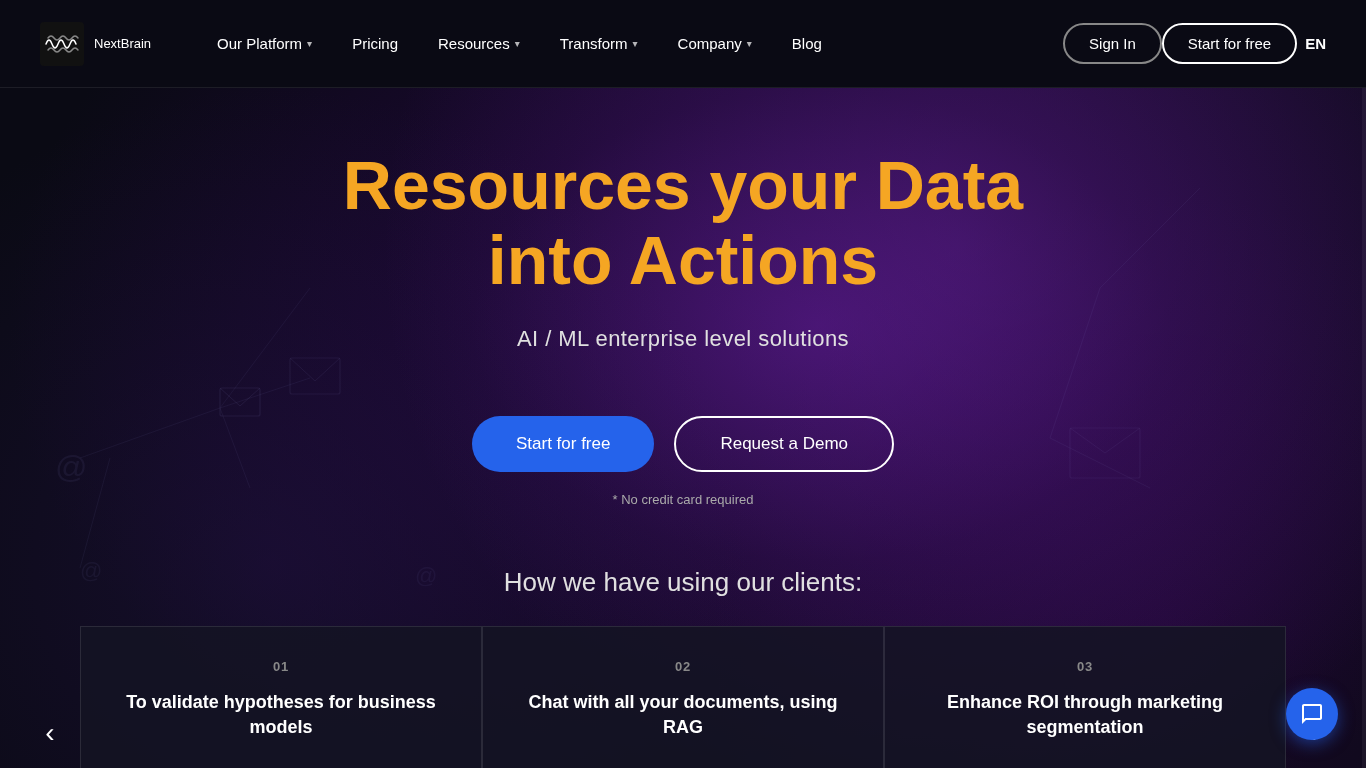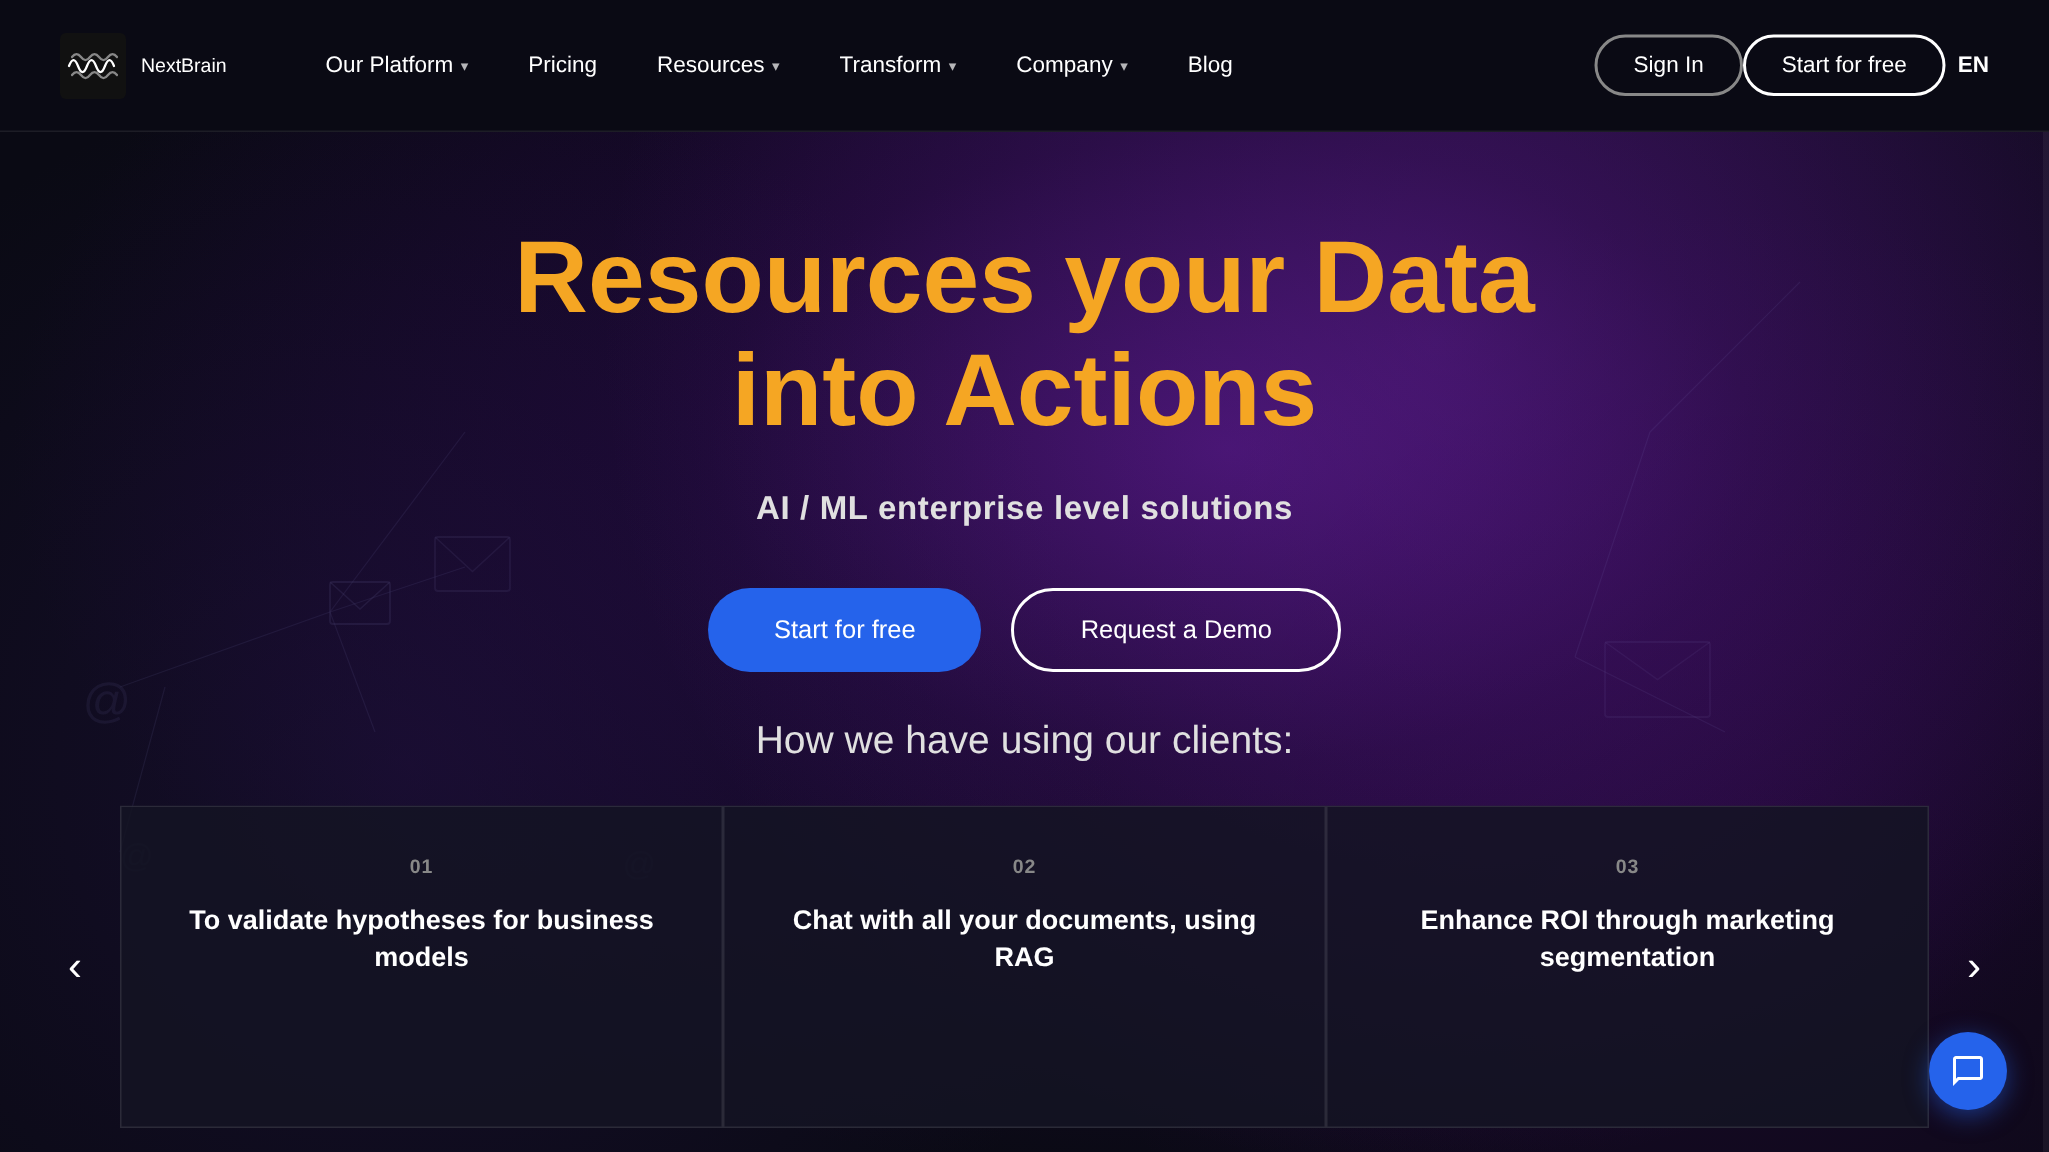--- a/index.html
+++ b/index.html
@@ -124,22 +124,22 @@
       font-size: 68px;
       font-weight: 700;
       color: #f5a623;
       line-height: 1.1;
       margin-bottom: 28px;
       max-width: 800px;
     }
     .hero-subtitle {
       font-size: 22px;
       color: #e0e0e0;
-      margin-bottom: 40px;
-      font-weight: 700;
+      margin-bottom: 64px;
+      font-weight: 400;
       letter-spacing: 0.02em;
     }
     .hero-buttons {
       display: flex;
       gap: 20px;
       justify-content: center;
       margin-bottom: 20px;
     }
     .btn-hero-primary {
       padding: 16px 44px;
@@ -350,20 +350,21 @@
   <div class="hero-content">
     <h1 class="hero-title">
       <span>Resources your Data</span><br>
       <span>into Actions</span>
     </h1>
     <p class="hero-subtitle">AI / ML enterprise level solutions</p>
     <div class="hero-buttons">
       <button class="btn-hero-primary">Start for free</button>
       <button class="btn-hero-outline">Request a Demo</button>
     </div>
+    <p class="hero-note">* No credit card required</p>
   </div>
 
   <div class="clients-section">
     <h2 class="clients-title">How we have using our clients:</h2>
 
     <div class="cards-row-wrapper">
       <div class="arrow-btn">
         <span>‹</span>
       </div>
 

